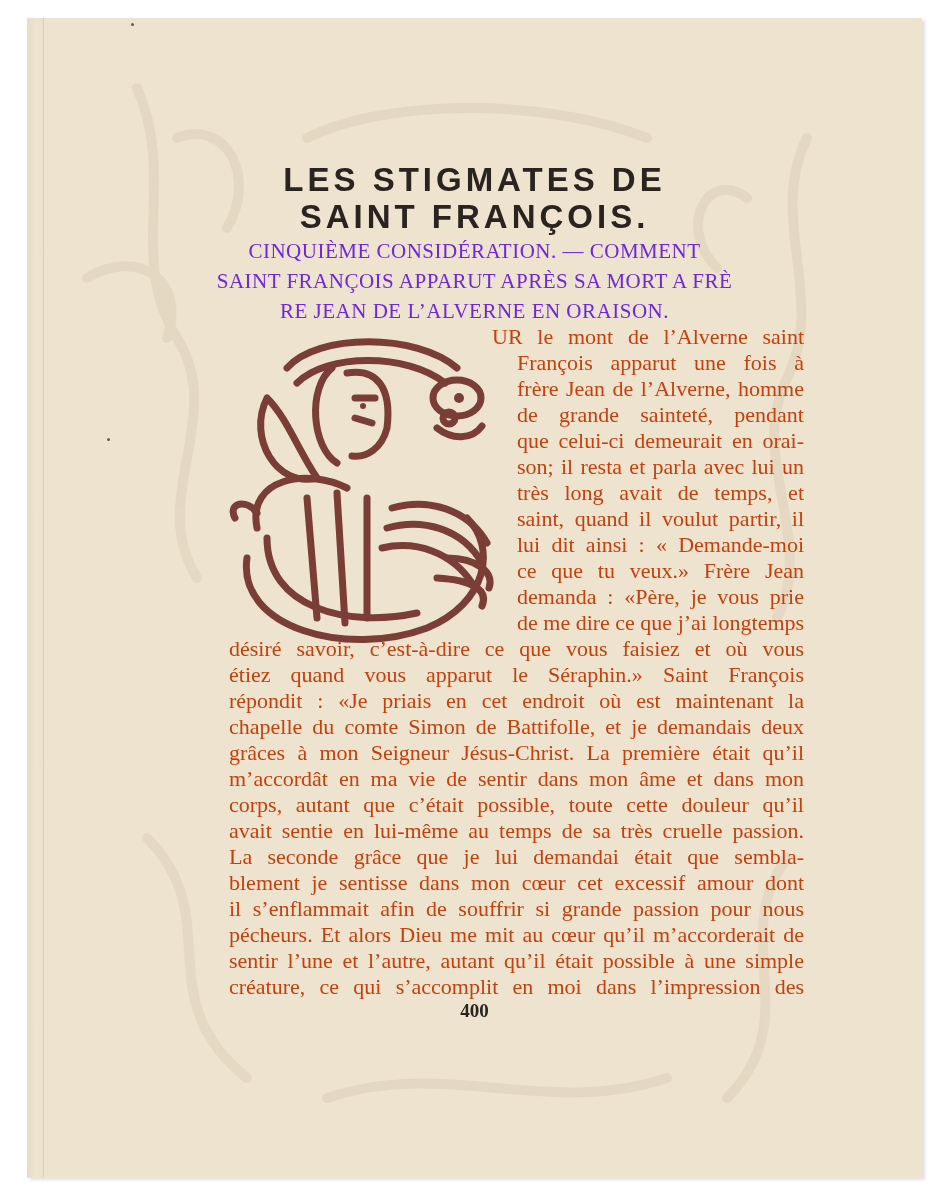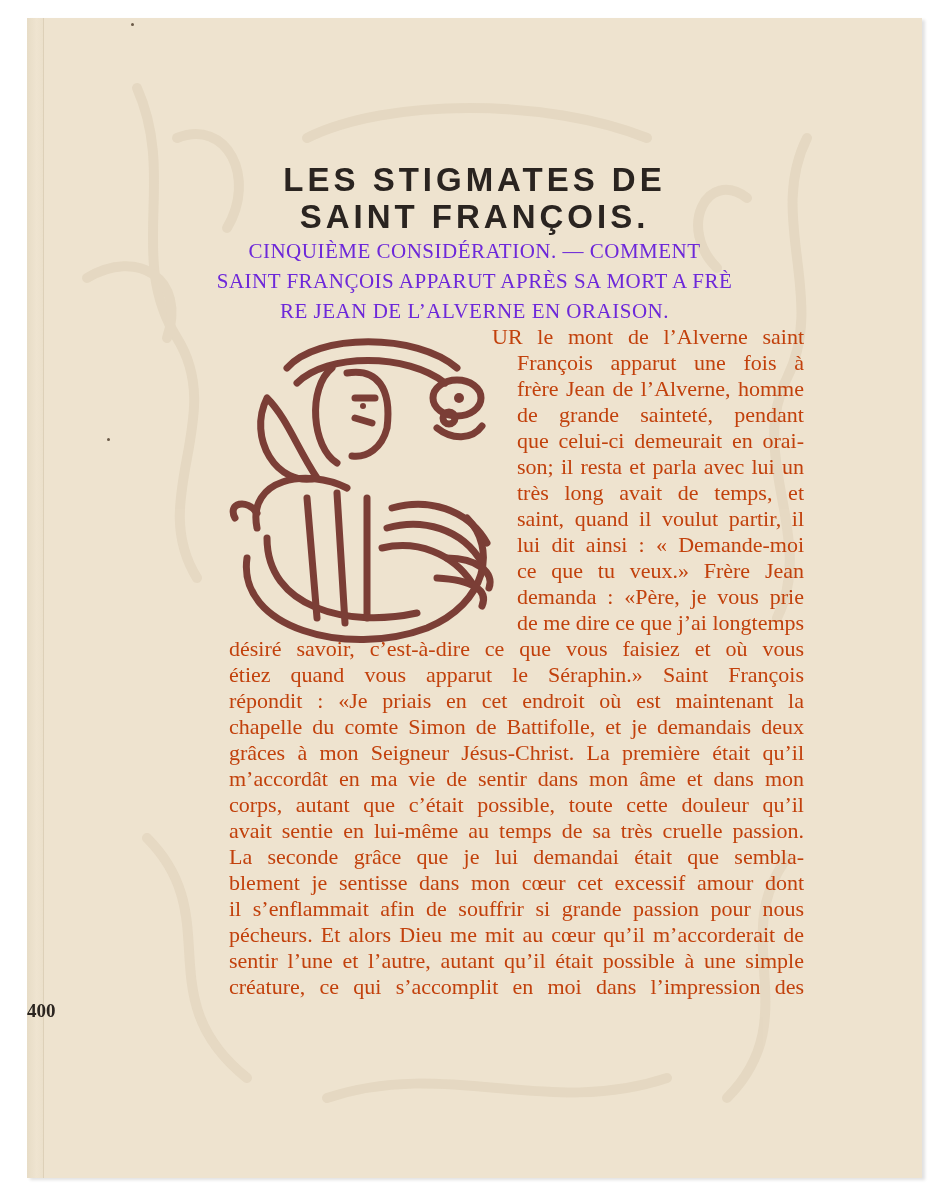--- a/index.html
+++ b/index.html
@@ -48,21 +48,21 @@
     color: #c2410c;
     font-family: "Liberation Serif", serif;
     font-weight: normal;
     font-size: 22px;
     line-height: 26px;
     white-space: nowrap;
     text-align: justify;
     text-align-last: justify;
   }
   .page-number {
-    position: absolute; left: 0; width: 100%; 
+    position: absolute; left: 0; width: 100%; text-align: center;
     color: #2b2520;
     font-family: "Liberation Serif", serif;
     font-weight: bold;
     font-size: 19px;
   }
   .dropcap {
     position: absolute;
     left: 200px; top: 310px;
     width: 278px; height: 320px;
   }

